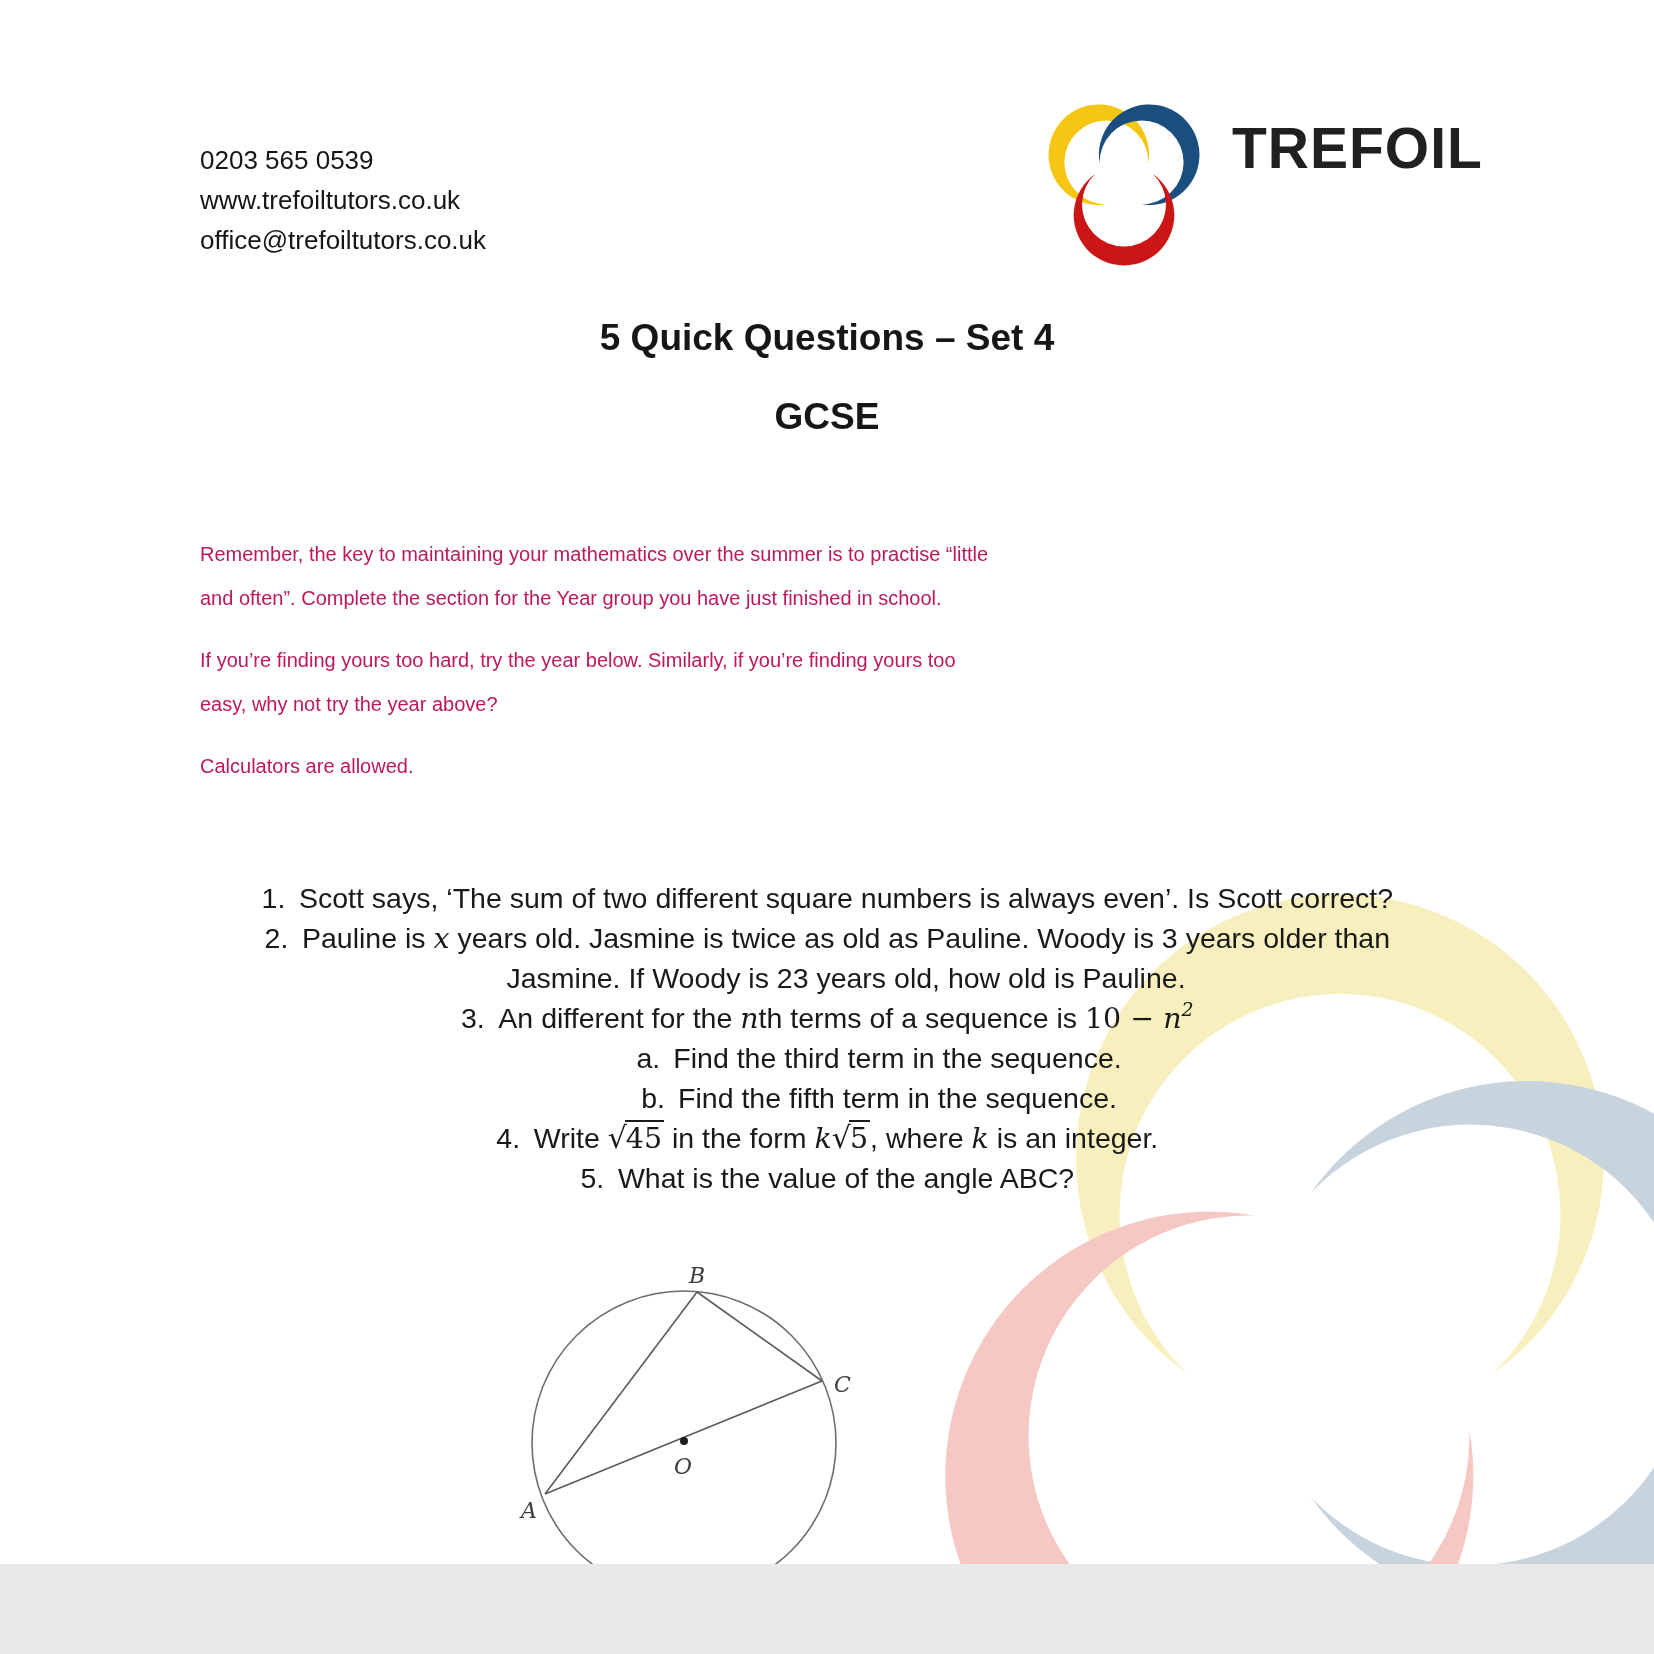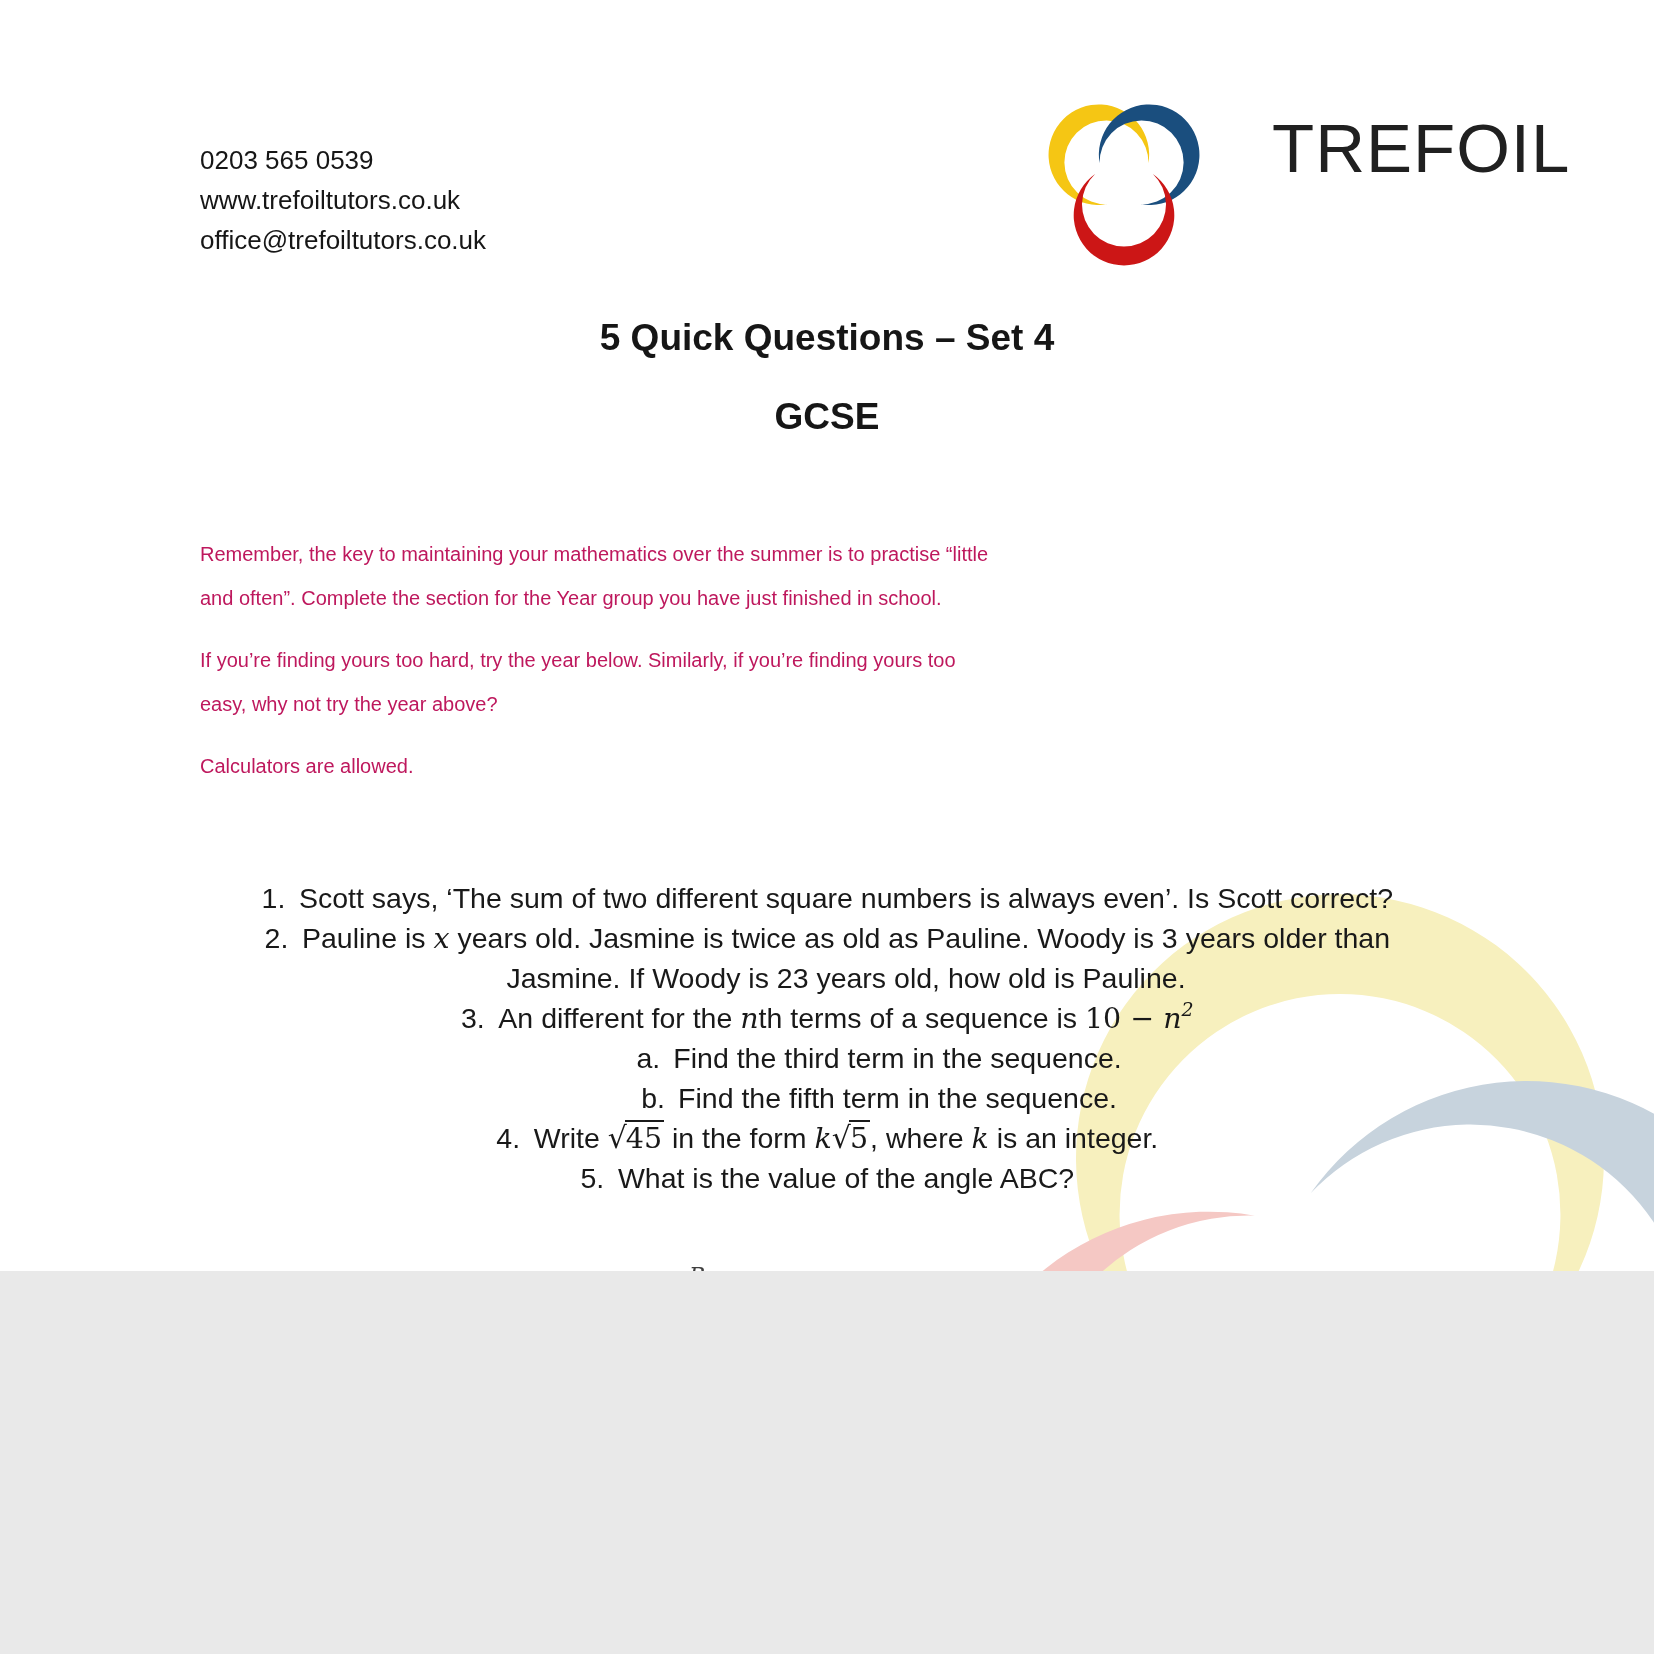--- a/index.html
+++ b/index.html
@@ -1,29 +1,29 @@
 <!DOCTYPE html>
 <html><head>
 <meta charset="utf-8">
 <style>
   html,body{margin:0;padding:0;background:#e9e9e9;}
   .page{
-    position:relative;width:1654px;height:1271px;margin:0 auto;
+    position:relative;width:1654px;height:1564px;margin:0 auto;
     background:#ffffff;overflow:hidden;
     font-family:"Liberation Sans",sans-serif;color:#1a1a1a;
   }
   .layer{position:absolute;z-index:2;}
   .wm{position:absolute;z-index:1;}
 
   
   .contact{left:200px;top:140px;font-size:26px;line-height:40px;color:#161616;}
   .logo-mark{left:1046px;top:102px;}
   .logo-word{
-    left:1232px;top:120px;font-size:69px;line-height:57px;font-weight:400;
-    letter-spacing:1px;color:#202020;margin-left:40px;
+    left:1232px;top:120px;font-size:57px;line-height:57px;font-weight:700;
+    letter-spacing:1px;color:#202020;
   }
 
   
   .title,.subtitle{left:0;width:1654px;text-align:center;font-weight:700;font-size:37px;line-height:42px;color:#161616;}
   .title{top:317px;}
   .subtitle{top:396px;}
 
   
   .intro{left:200px;top:532px;font-size:20px;line-height:44px;color:#be185d;}
   .intro .para{margin:0 0 18px 0;}

